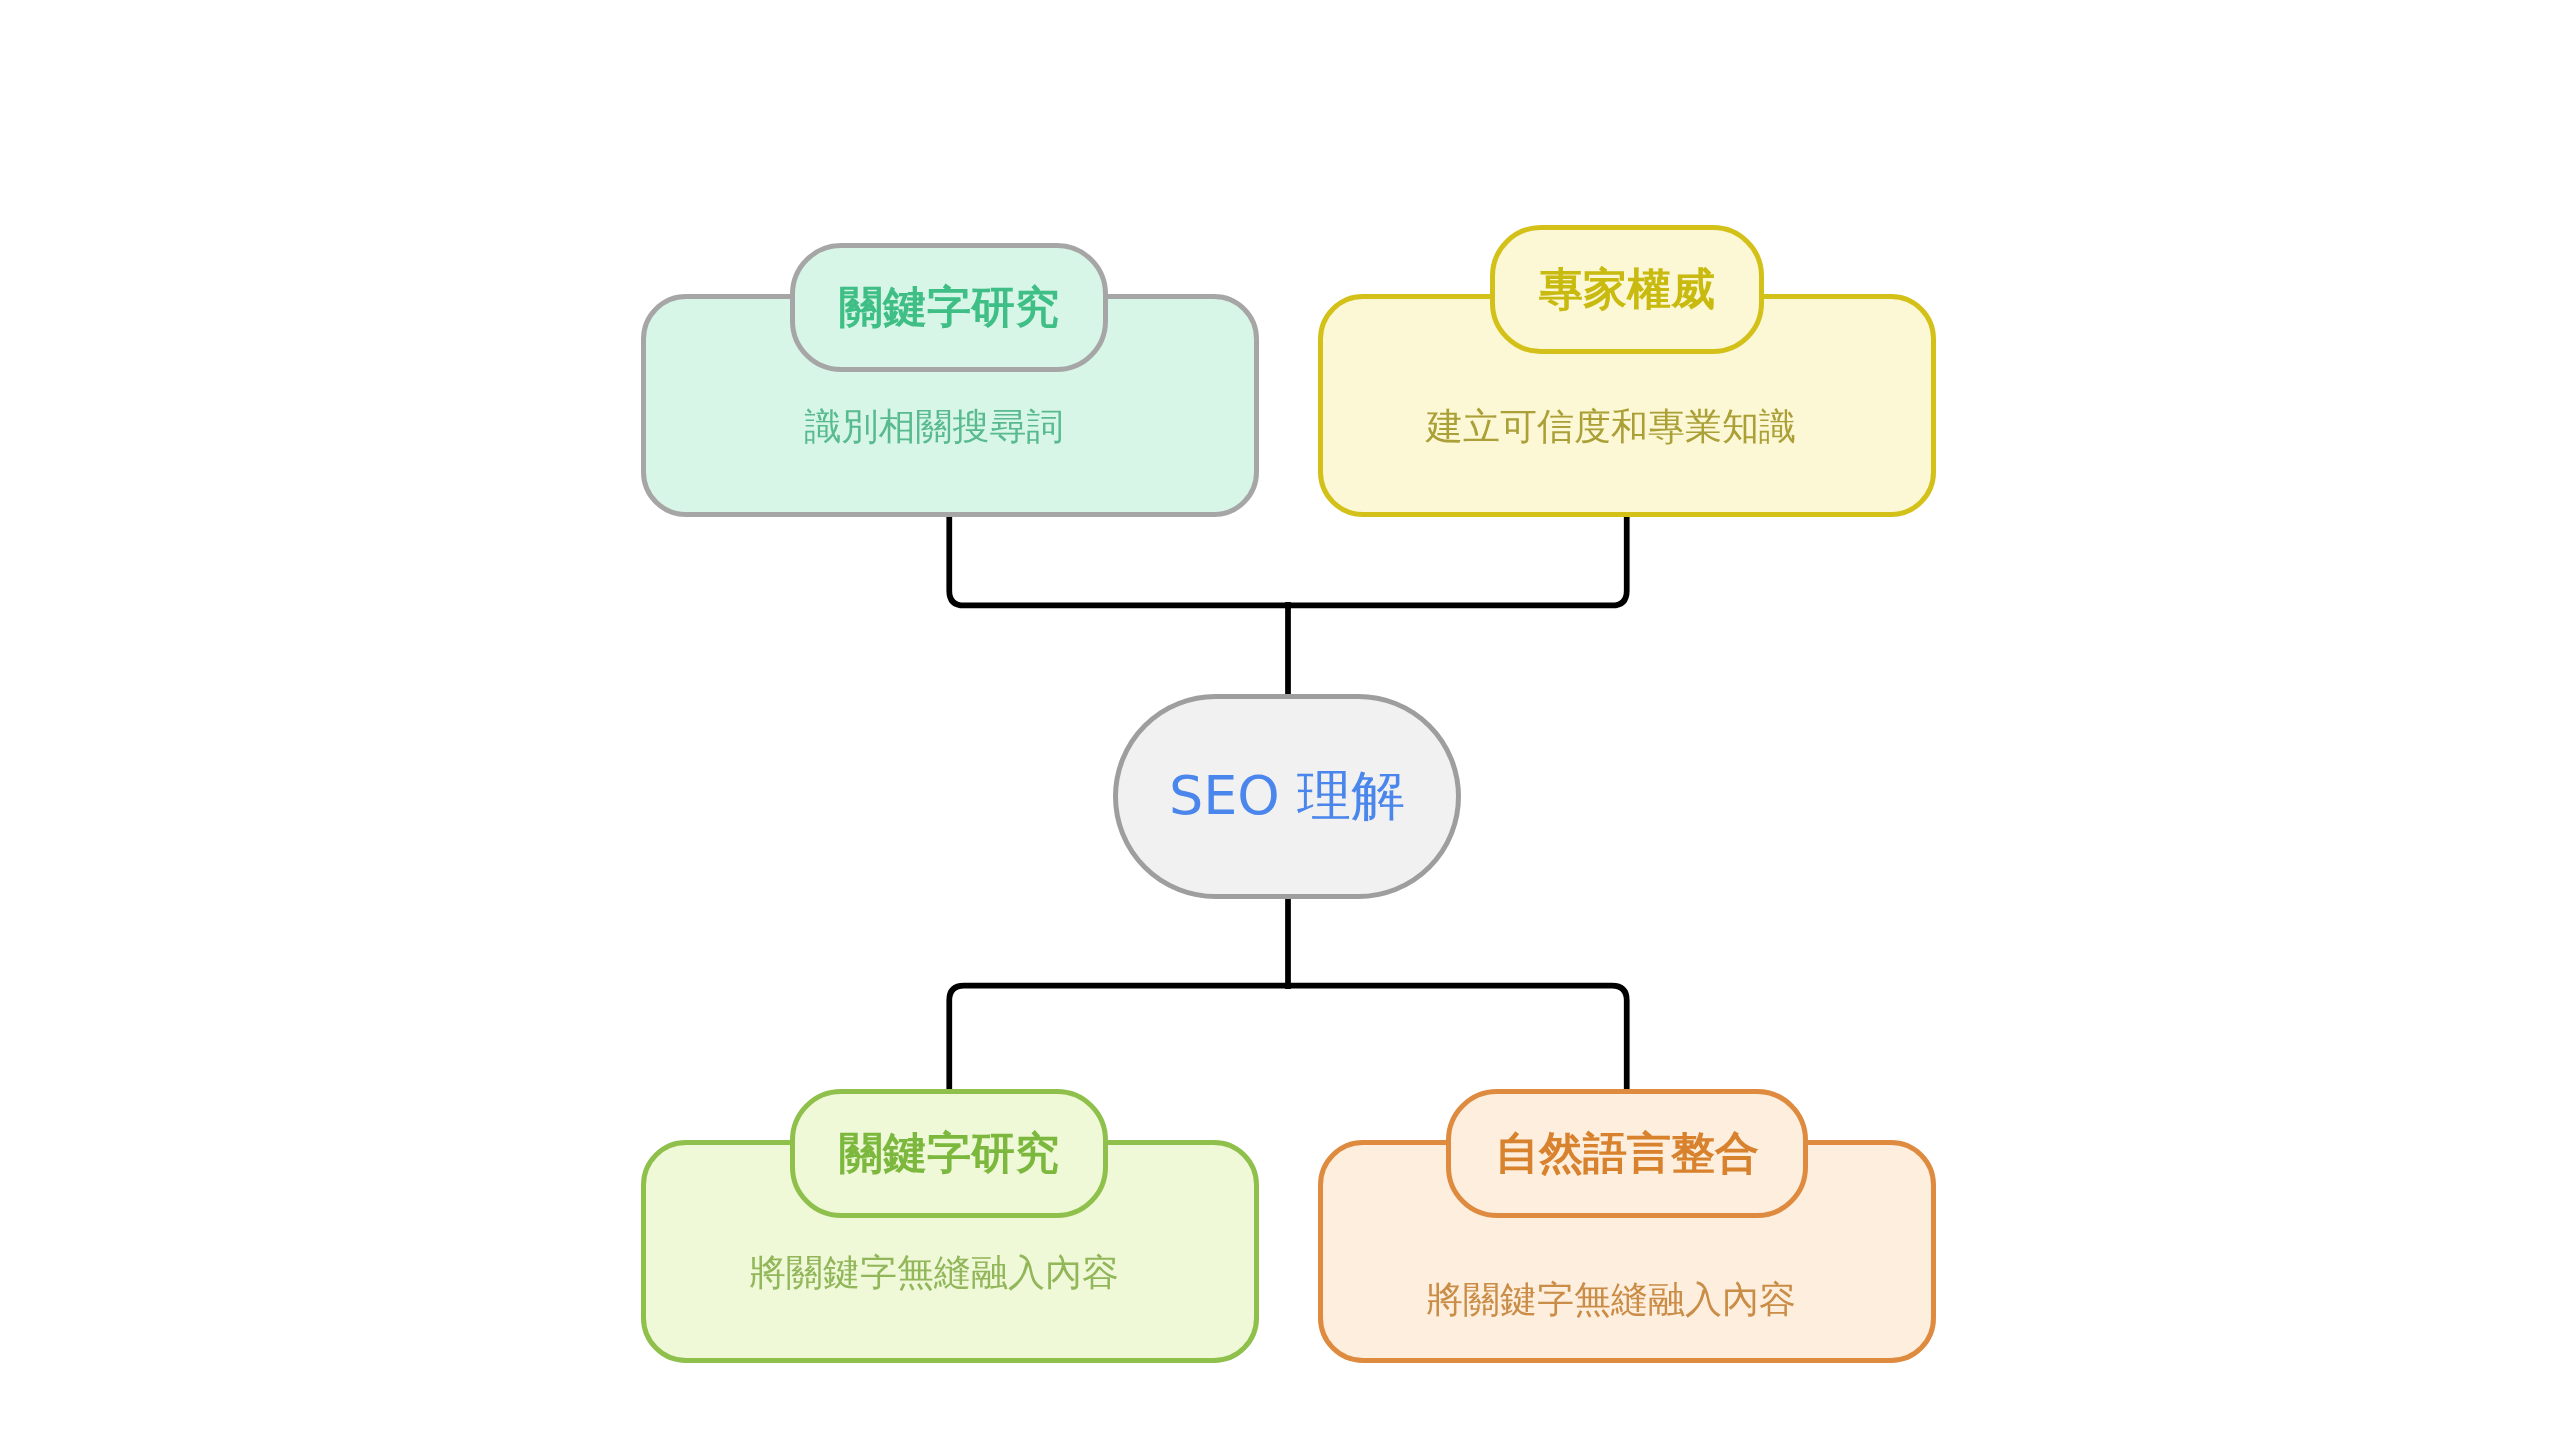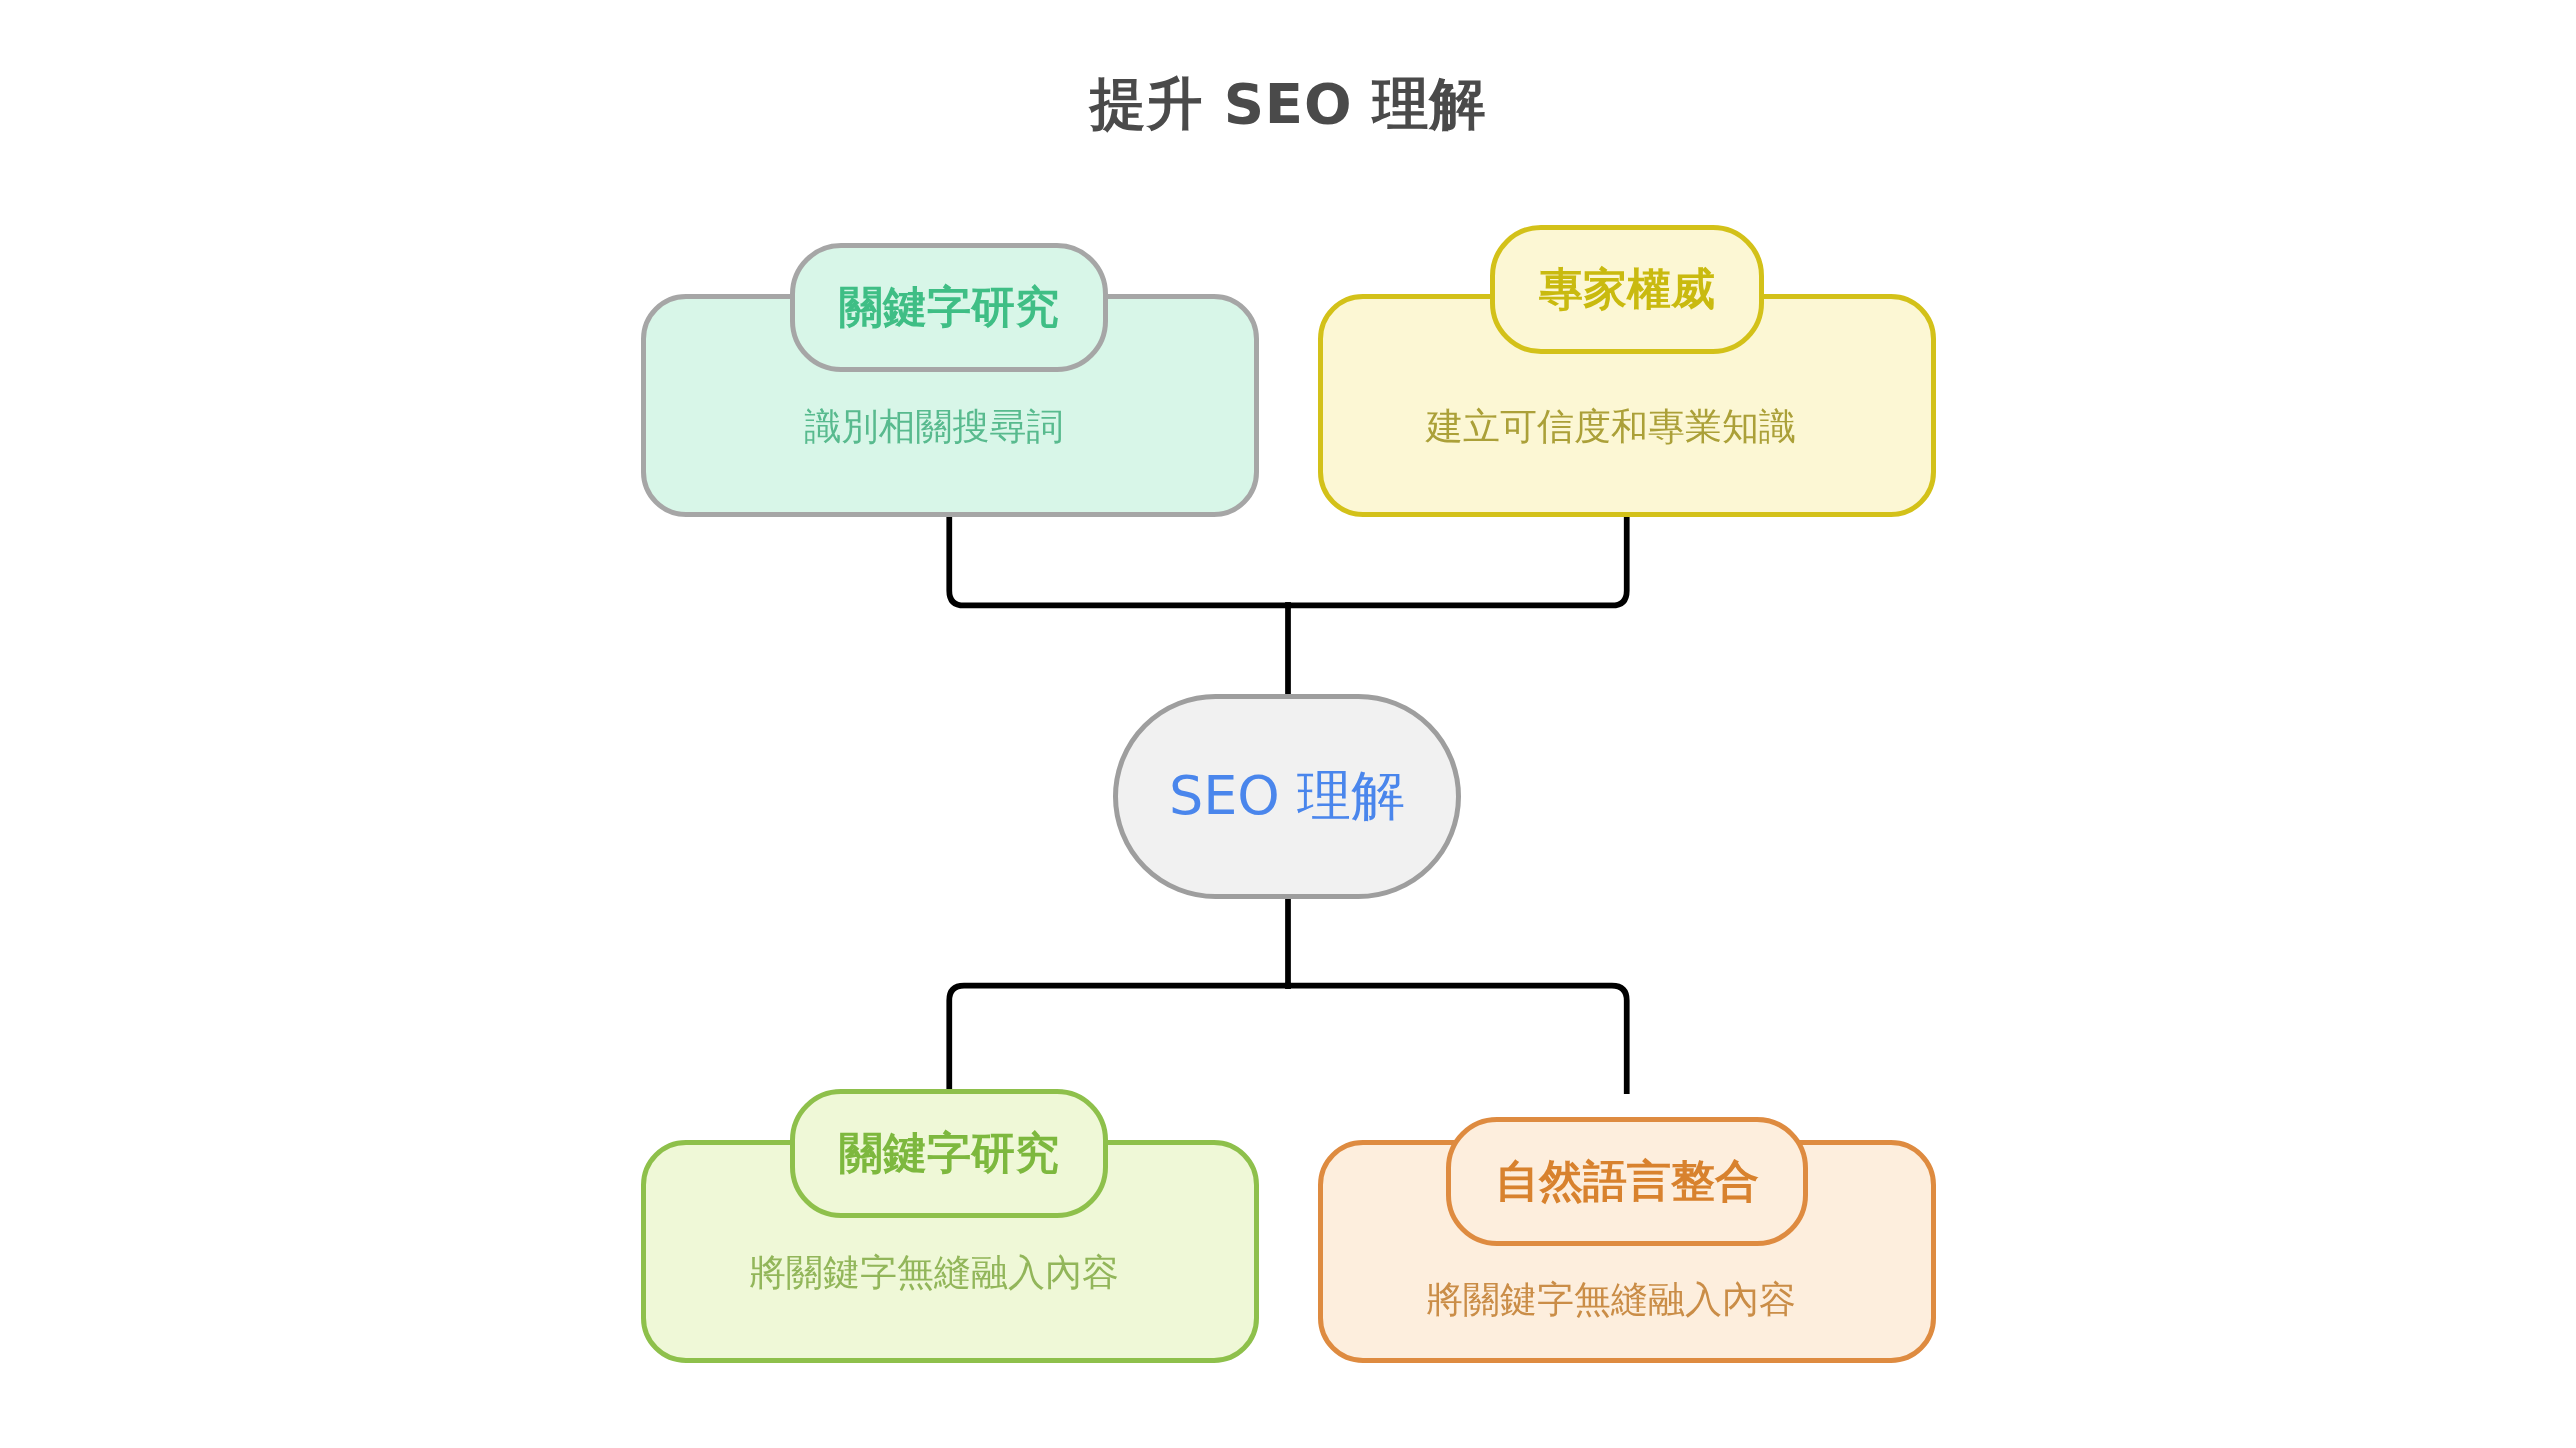--- a/index.html
+++ b/index.html
@@ -107,29 +107,28 @@
 
   .tr .main-box { left: 1318px; top: 294px; }
   .tr .pill     { left: 1627px; top: 225px; }
   .tr .desc     { left: 1318px; top: 349px; }
 
   .bl .main-box { left: 641px;  top: 1140px; }
   .bl .pill     { left: 949px; top: 1089px; }
   .bl .desc     { left: 641px;  top: 1195px; }
 
   .br .main-box { left: 1318px; top: 1140px; }
-  .br .pill     { left: 1627px; top: 1089px; margin-top: 28px; }
+  .br .pill     { left: 1627px; top: 1089px; }
   .br .desc     { left: 1318px; top: 1222px; }
 </style>
 </head>
 <body>
 
 <div class="canvas">
 
-  <div class="diagram-title" style="--text: #4a4a4a;">提升 SEO 理解</div>
 
   <svg class="edges" viewBox="0 0 3137 1764" aria-hidden="true" style="--connector: #000000;">
     <path class="edge" d="M1156 620 V719 Q1156 737 1174 737 H1572"></path>
     <path class="edge" d="M1981 620 V719 Q1981 737 1963 737 H1565"></path>
     <path class="edge" d="M1568.5 733 V850"></path>
     <path class="edge" d="M1568.5 1090 V1204"></path>
     <path class="edge" d="M1156 1332 V1218 Q1156 1200 1174 1200 H1572"></path>
     <path class="edge" d="M1981 1332 V1218 Q1981 1200 1963 1200 H1565"></path>
   </svg>
 

